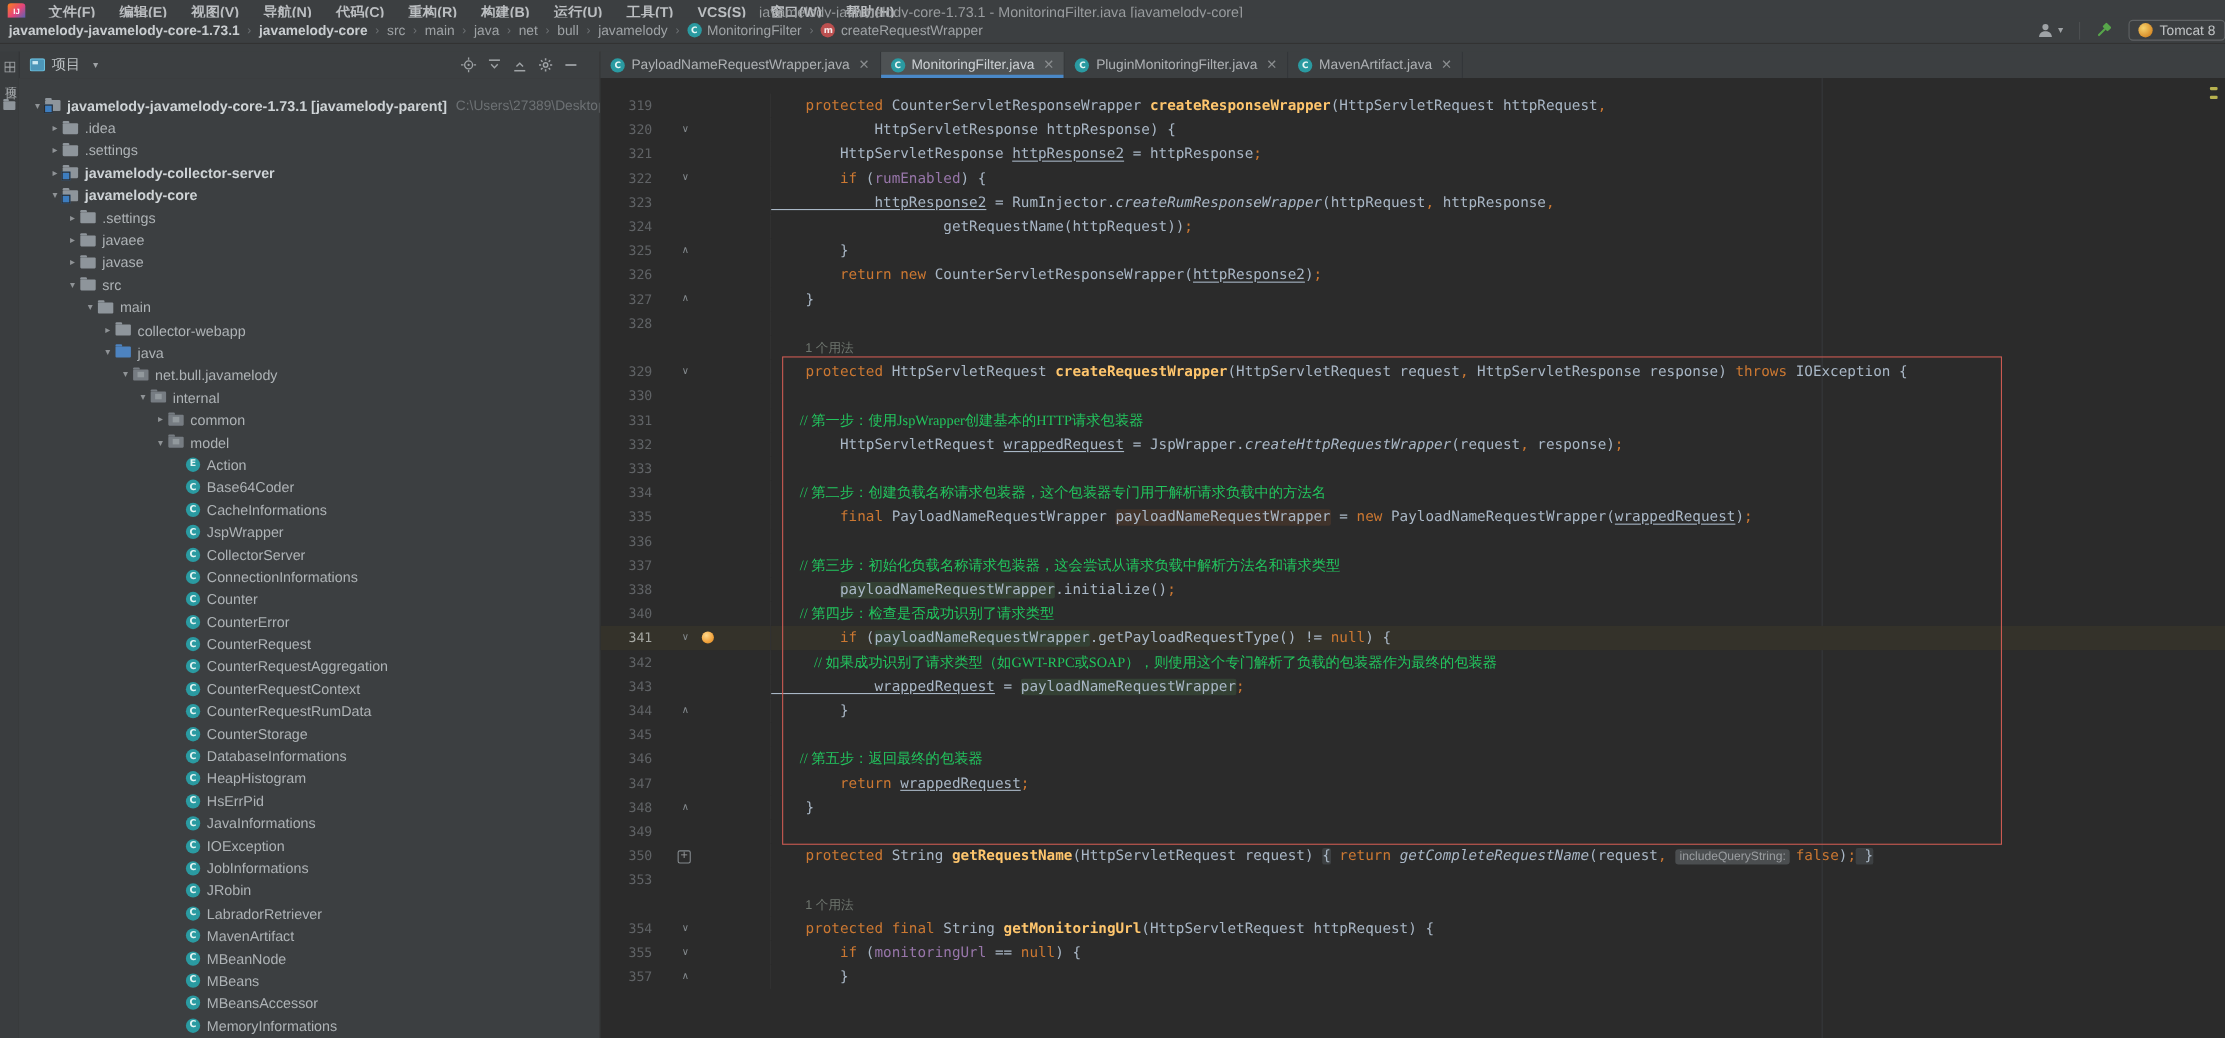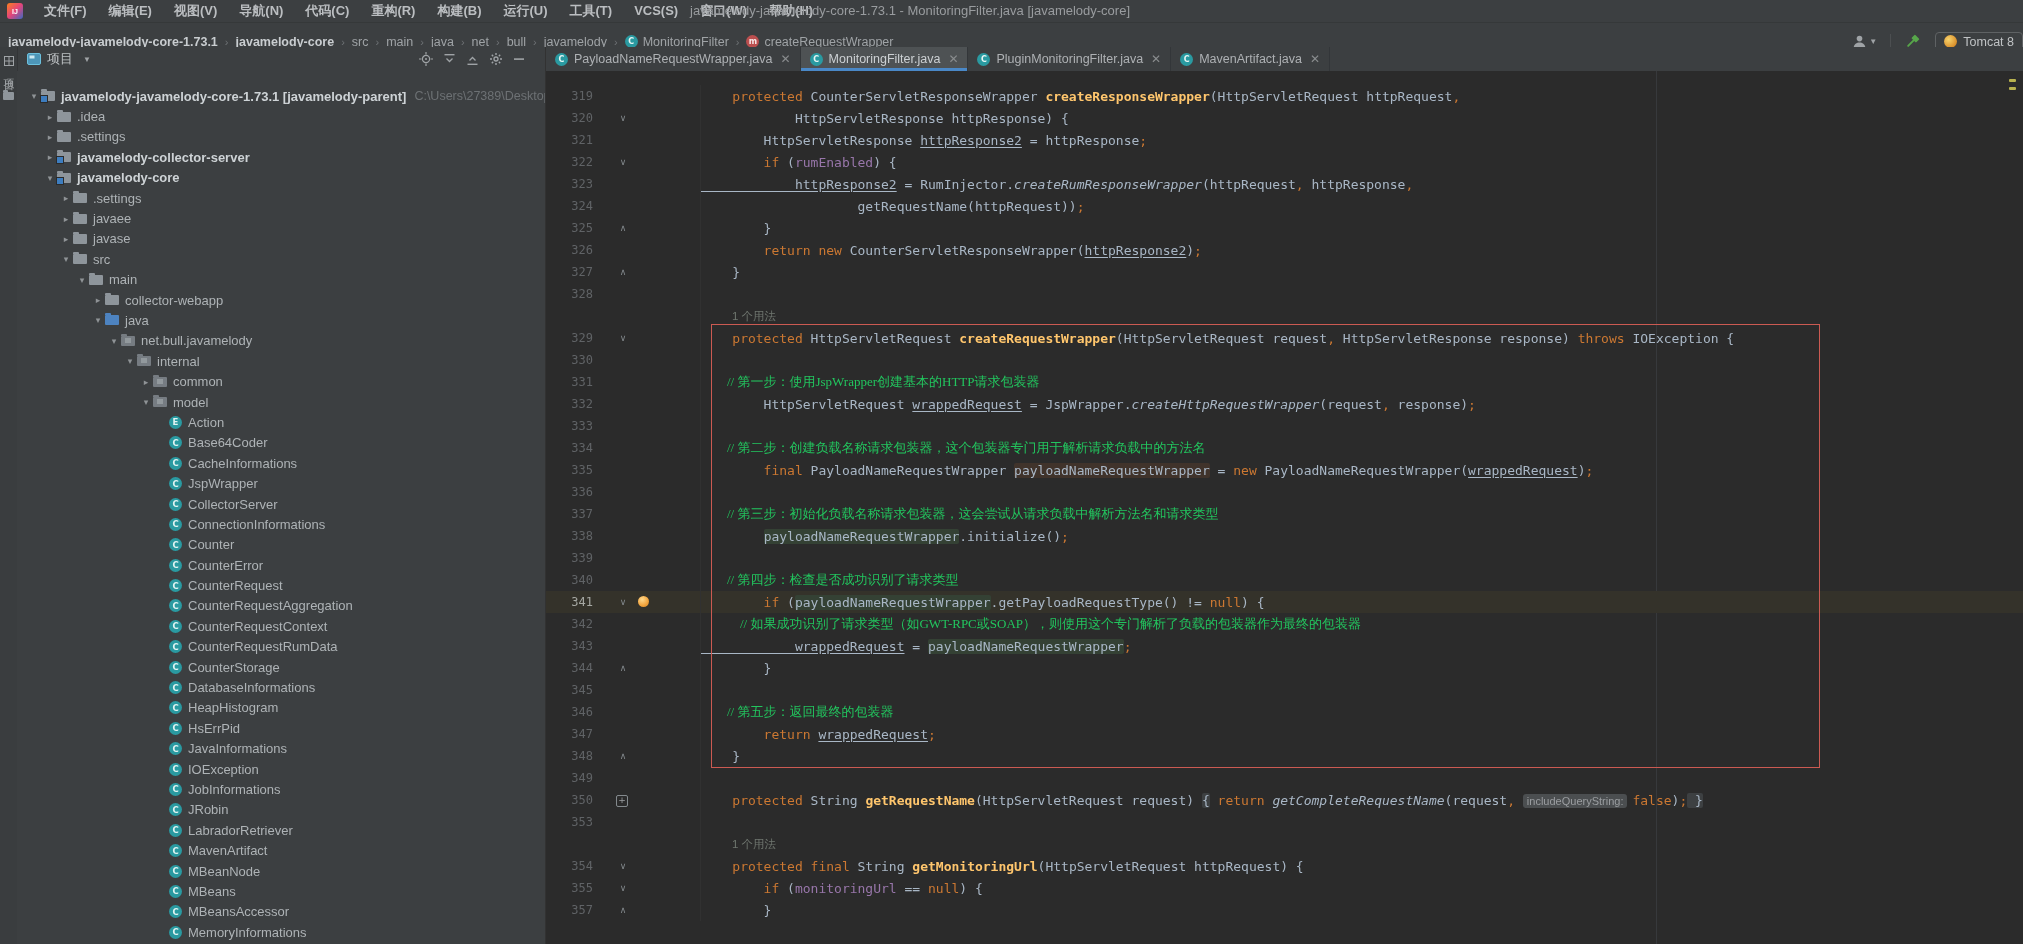--- a/index.html
+++ b/index.html
@@ -12,21 +12,21 @@
   
   .menubar{position:absolute;left:0;top:0;right:0;height:22px;background:#3c3f41;
     border-bottom:1px solid #353839;display:flex;align-items:center;font-size:13px;}
   .logo{width:16px;height:16px;margin:0 10px 0 7px;border-radius:3px;flex:none;
     background:linear-gradient(135deg,#fc801d 0%,#e4447b 50%,#3a6ac1 100%);
     display:flex;align-items:center;justify-content:center;
     font-size:7px;font-weight:bold;color:#fff;letter-spacing:0;}
   .menu-item{padding:0 11px;height:22px;line-height:22px;color:#bbbec1;cursor:default;}
   .win-title{position:absolute;left:690px;top:0;line-height:22px;color:#999c9f;font-size:13px;}
   
-  .crumbbar{position:absolute;left:0;top:30px;right:0;height:23px;background:#3c3f41;
+  .crumbbar{position:absolute;left:0;top:16px;right:0;height:23px;background:#3c3f41;
     border-bottom:1px solid #323232;display:flex;align-items:center;font-size:12.5px;overflow:hidden;}
   .crumbs{display:flex;align-items:center;padding-left:8px;white-space:nowrap;}
   .crumb{color:#9fa3a6;display:flex;align-items:center;gap:5px;}
   .crumb.bold{color:#c9cdd0;font-weight:bold;}
   .crumb-sep{color:#6e7275;margin:0 7px;font-size:11px;}
   .mini-ball{width:13px;height:13px;border-radius:50%;flex:none;display:flex;align-items:center;
     justify-content:center;font-size:8px;font-weight:bold;color:#e8f6f5;font-family:"DejaVu Sans",sans-serif;}
   .mini-ball.cls{background:#2a9aa1;}
   .mini-ball.mth{background:#bb4f4f;color:#f7e9e9;}
   .crumb-right{margin-left:auto;display:flex;align-items:center;height:100%;}
@@ -619,26 +619,20 @@
         <div class="code"><span class="cm">        // 第三步：初始化负载名称请求包装器，这会尝试从请求负载中解析方法名和请求类型</span></div>
       </div>
       <div class="erow">
         <div class="gutter">
           <span class="lnum">338</span>
         </div>
         <div class="code"><span class="d">        </span><span class="d hlr">payloadNameRequestWrapper</span><span class="d">.initialize()</span><span class="o">;</span></div>
       </div>
       <div class="erow">
         <div class="gutter">
-          <span class="lnum">339</span>
-        </div>
-        <div class="code"></div>
-      </div>
-      <div class="erow">
-        <div class="gutter">
           <span class="lnum">340</span>
         </div>
         <div class="code"><span class="cm">        // 第四步：检查是否成功识别了请求类型</span></div>
       </div>
       <div class="erow hl">
         <div class="gutter">
           <span class="lnum">341</span>
           <span class="fm">∨</span>
           <span class="bulb"></span>
         </div>

